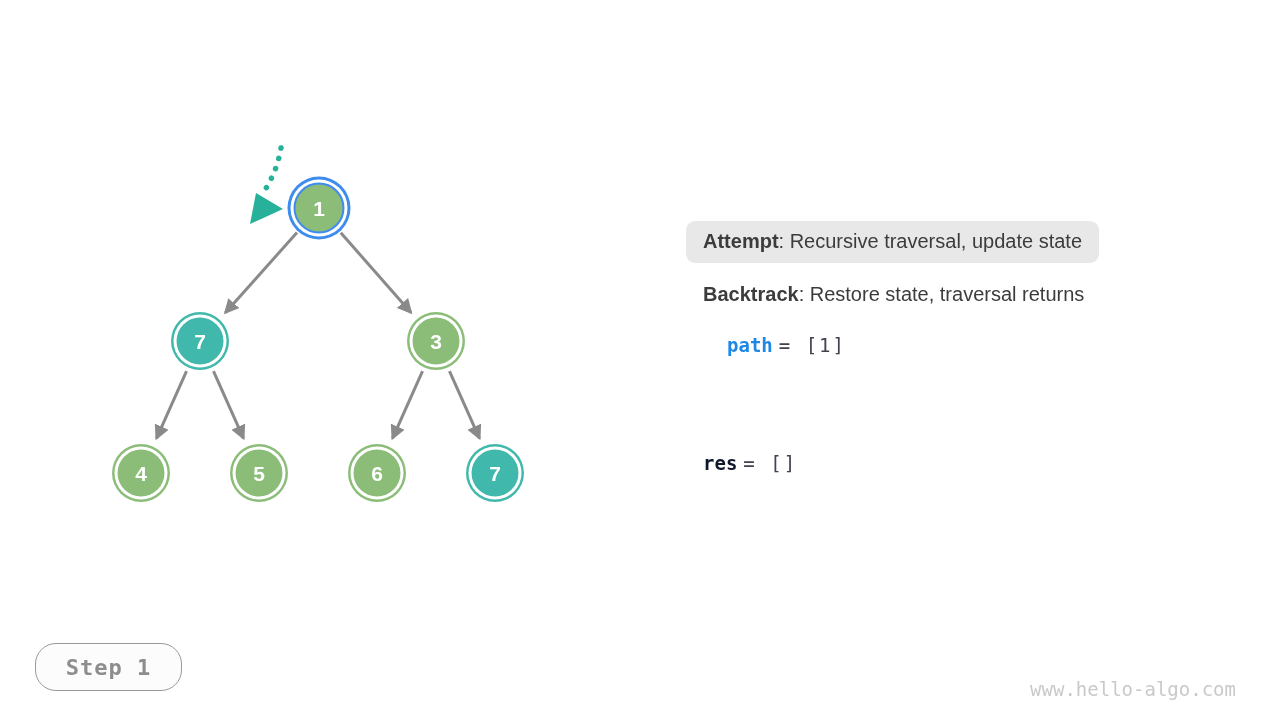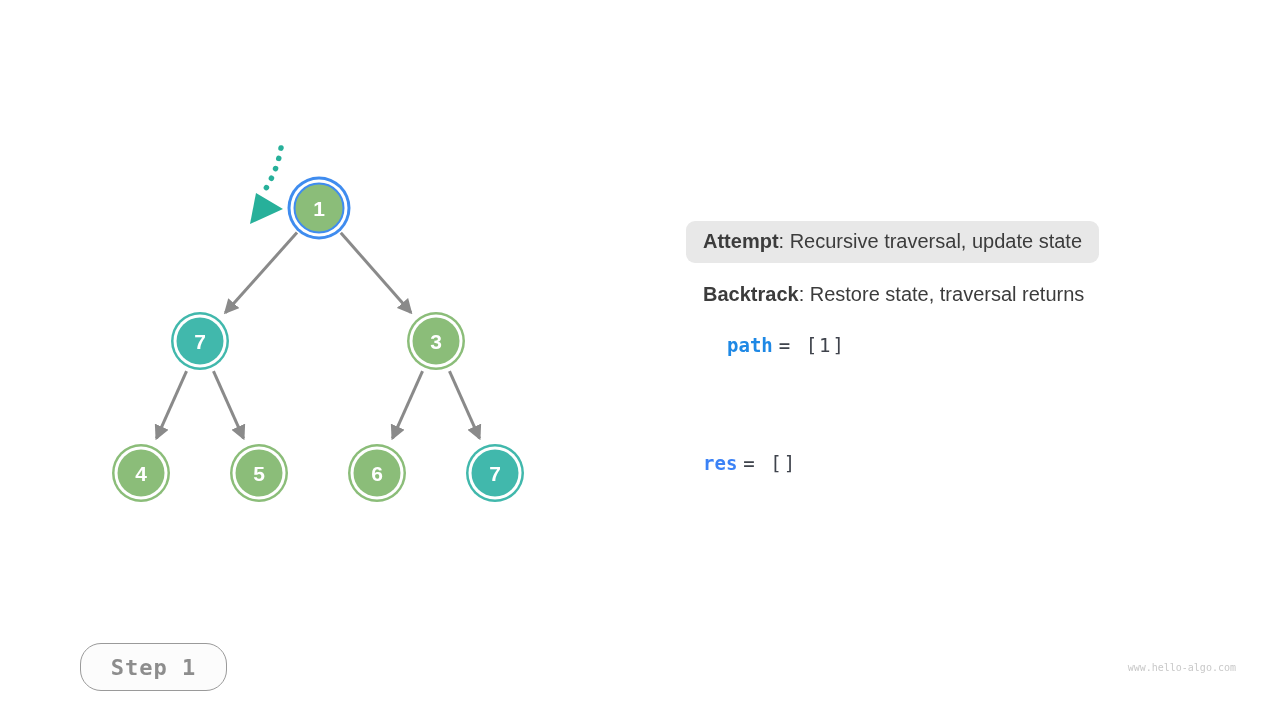--- a/index.html
+++ b/index.html
@@ -37,27 +37,27 @@
   }
   #path-line{top:334px;}
   #res-line{top:452px;}
   .code-val{font-weight:500;color:#3f434c;margin-left:6px;letter-spacing:2px;}
   
   #step-badge{
     position:absolute;left:35px;top:643px;width:147px;height:48px;
     box-sizing:border-box;border:1.6px solid #9a9a9a;border-radius:21px;
     background:#fcfcfc;display:flex;align-items:center;justify-content:center;
     font-family:"DejaVu Sans Mono",monospace;font-size:22px;font-weight:bold;
-    color:#8d8d8d;letter-spacing:1px;margin-left:45px;
+    color:#8d8d8d;letter-spacing:1px;
   }
   
   #watermark{
-    position:absolute;right:44px;top:662px;
+    position:absolute;right:44px;top:678px;
     font-family:"DejaVu Sans Mono",monospace;
-    font-size:10px;color:#c9c9c9;
+    font-size:19px;color:#c9c9c9;
   }
 </style>
 </head>
 <body>
 
 <div id="stage">
 
   <svg id="tree-svg" viewBox="0 0 640 560" xmlns="http://www.w3.org/2000/svg">
     <defs>
       <marker id="arrowhead" viewBox="0 0 10 10" refX="8.5" refY="5" markerWidth="5" markerHeight="5" orient="auto-start-reverse">
@@ -94,21 +94,21 @@
 
   <div class="line-backtrack">
     <span class="bold">Backtrack</span><span>: Restore state, traversal returns</span>
   </div>
 
   <div id="path-line" class="code-line">
     <span id="path-var" style="color: rgb(30, 136, 229); margin-left: 24px;">path</span><span class="code-val">= [1]</span>
   </div>
 
   <div id="res-line" class="code-line">
-    <span id="res-var" style="color: #3b82f6;">res</span><span class="code-val">= []</span>
+    <span id="res-var" style="color: #0f172a;">res</span><span class="code-val">= []</span>
   </div>
 
   <div id="step-badge">
     <span>Step 1</span>
   </div>
 
   <div id="watermark">www.hello-algo.com</div>
 
 </div>
 

